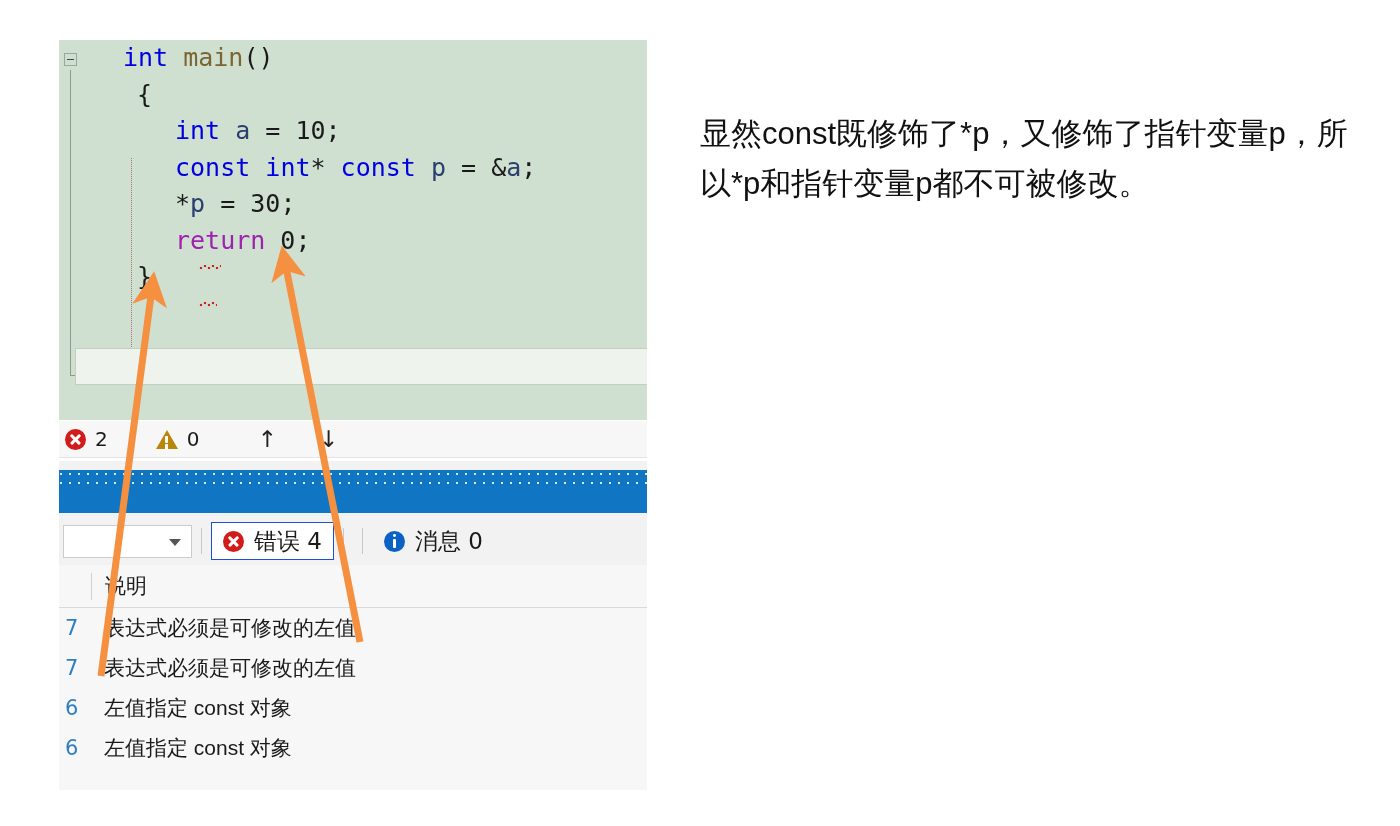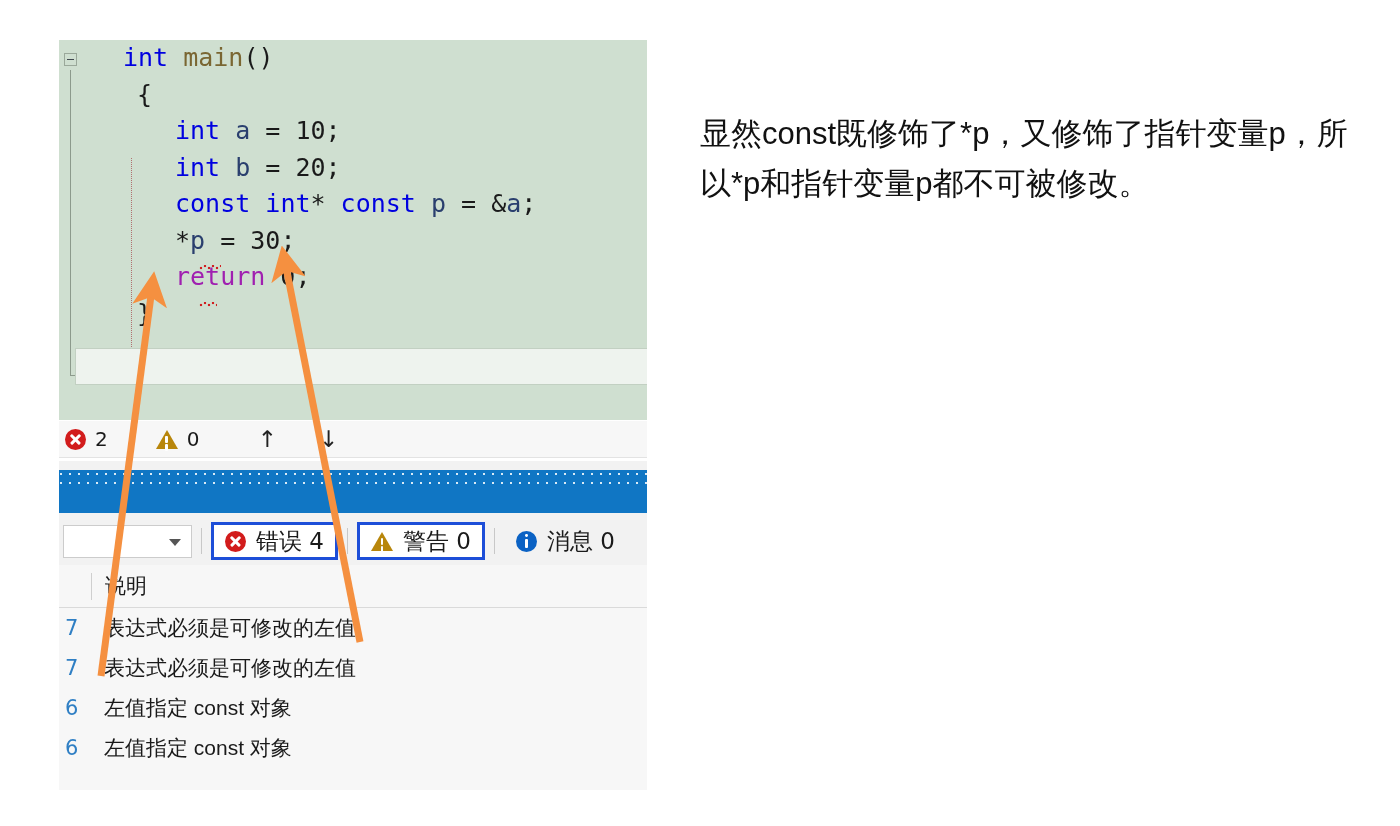--- a/index.html
+++ b/index.html
@@ -276,21 +276,21 @@
   }
   .tb-btn {
     display: flex;
     align-items: center;
     height: 38px;
     padding: 0 11px;
     box-sizing: border-box;
     border: 1px solid transparent;
   }
   .tb-btn.selected {
-    border: 3px solid #1d4ed8;
+    border: 1px solid #1d4ed8;
     background: #ffffff;
   }
   .tb-btn-label {
     font-size: 23px;
     color: #1a1a1a;
     margin-left: 10px;
     white-space: nowrap;
     font-family: "DejaVu Sans", sans-serif;
   }
 
@@ -368,21 +368,20 @@
 
 <div id="editor">
   <div id="collapse-box"></div>
   <div id="struct-line"></div>
   <div id="indent-guide"></div>
   <div id="current-line"></div>
   <div id="code-lines">
       <div class="code-line lvl0"><span class="kw">int</span><span class="punc"> </span><span class="fn">main</span><span class="punc">()</span></div>
       <div class="code-line lvl1"><span class="punc">{</span></div>
       <div class="code-line lvl2"><span class="kw">int</span><span class="punc"> </span><span class="var">a</span><span class="punc"> = 10;</span></div>
-      <div class="code-line lvl2"><span class="kw">int</span><span class="punc"> </span><span class="var">b</span><span class="punc"> = 20;</span></div>
       <div class="code-line lvl2"><span class="kw">const</span><span class="punc"> </span><span class="kw">int</span><span class="punc">* </span><span class="kw">const</span><span class="punc"> </span><span class="var">p</span><span class="punc"> = &amp;</span><span class="var">a</span><span class="punc">;</span></div>
       <div class="code-line lvl2"><span class="punc">*</span><span class="var">p</span><span class="punc"> = 30;</span></div>
       <div class="code-line lvl2"><span class="kw-ctl">return</span><span class="punc"> 0;</span></div>
       <div class="code-line lvl1"><span class="punc">}</span></div>
     </div>
 
   <div class="squiggle" style="left:140px; top:225px; width:22px;"></div>
   <div class="squiggle" style="left:140px; top:262px; width:18px;"></div>
 </div>
 
@@ -407,24 +406,20 @@
 <div id="errlist-toolbar">
   <div id="filter-combo">
     <div id="combo-caret"></div>
   </div>
   <div class="tb-sep"></div>
   <div class="tb-btn selected">
     <span class="ico-error"></span>
     <span class="tb-btn-label">错误 4</span>
   </div>
   <div class="tb-sep"></div>
-  <div class="tb-btn selected">
-    <span class="ico-warn"></span>
-    <span class="tb-btn-label">警告 0</span>
-  </div>
   <div class="tb-sep"></div>
   <div class="tb-btn">
     <span class="ico-info"></span>
     <span class="tb-btn-label">消息 0</span>
   </div>
 </div>
 
 <div id="errlist">
   <div id="errlist-header">
     <div class="hcol-num"></div>

